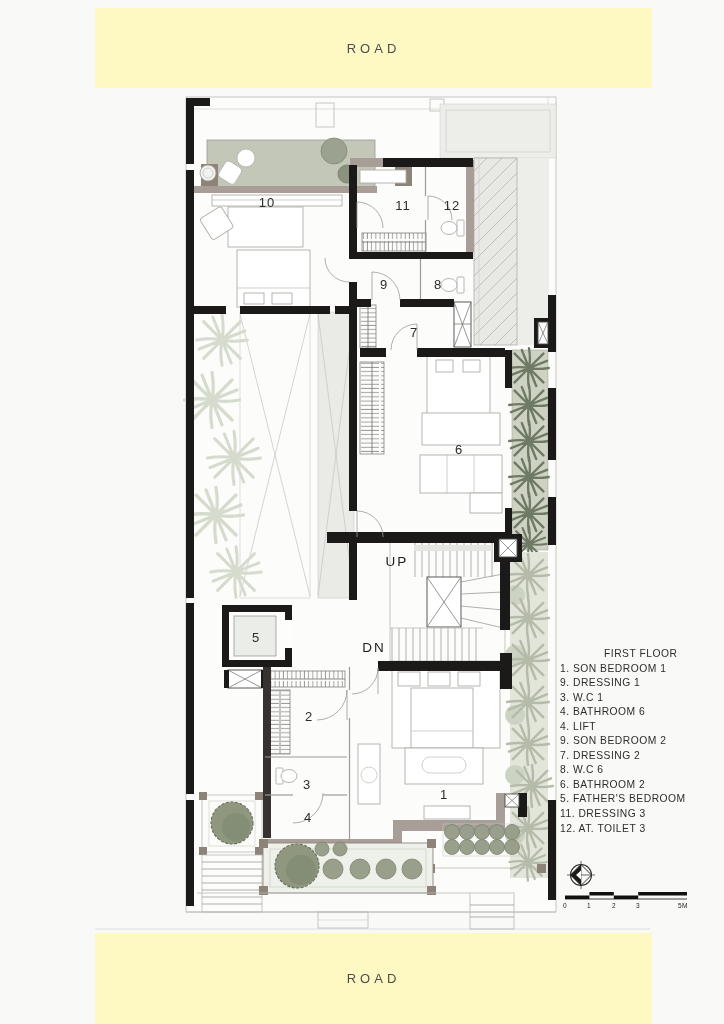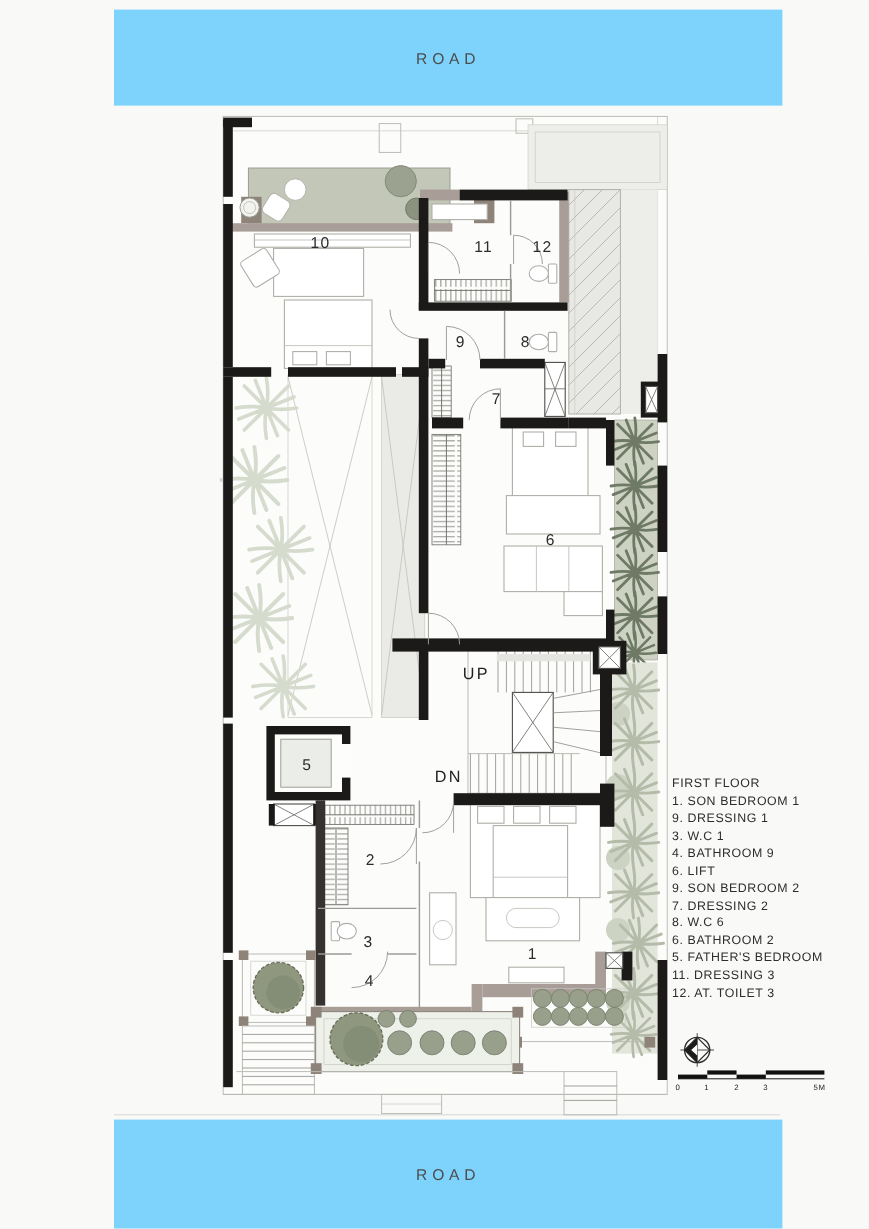--- a/index.html
+++ b/index.html
@@ -1,26 +1,26 @@
 <!DOCTYPE html>
 <html><head>
 <meta charset="utf-8">
 <style>
   html,body{margin:0;padding:0;background:#efefed;}
   .stage{position:relative;width:724px;height:1024px;background:#f9f9f7;overflow:hidden;
          font-family:"Liberation Sans", sans-serif;}
-  .road{position:absolute;left:95px;width:557px;background:#7dd3fc;
+  .road{position:absolute;left:95px;width:557px;background:#fef9c3;
         display:flex;align-items:center;justify-content:center;}
   .road-top{top:8px;height:80px;}
   .road-bottom{top:933px;height:91px;}
   .road-label{font-size:13px;letter-spacing:4px;color:#4c4c4c;}
   .plan-svg{position:absolute;left:0;top:0;}
   .legend{position:absolute;left:560px;top:647px;width:164px;color:#2d2d2d;
           font-size:10.3px;line-height:14.55px;letter-spacing:0.5px;white-space:nowrap;}
-  .legend .t{margin-bottom:0;}
+  .legend .t{margin-bottom:0;margin-left:44px;}
   
   text{font-family:"Liberation Sans", sans-serif;}
   .rnum{font-size:13px;fill:#2c2c2c;letter-spacing:1px;text-anchor:middle;}
   .stairt{font-size:13.5px;fill:#222;letter-spacing:2px;text-anchor:middle;}
   .tick{font-size:6.5px;fill:#222;text-anchor:middle;letter-spacing:0.5px;}
   .thin{stroke:#b9b9b4;stroke-width:0.8;fill:none;}
   .thin2{stroke:#c9c9c4;stroke-width:0.6;fill:none;}
   .furn{fill:#ffffff;stroke:#aeaea8;stroke-width:0.9;}
   .furn2{fill:none;stroke:#bcbcb6;stroke-width:0.7;}
   .wallb{fill:#1b1a18;}
@@ -443,22 +443,22 @@
       <text class="tick" x="638" y="908">3</text>
       <text class="tick" x="683" y="908">5M</text>
     </g>
   </svg>
 
   <div class="legend">
     <div class="t">FIRST FLOOR</div>
     <div>1. SON BEDROOM 1</div>
     <div>9. DRESSING 1</div>
     <div>3. W.C 1</div>
-    <div>4. BATHROOM 9</div>
-    <div>6. LIFT</div>
+    <div>4. BATHROOM 6</div>
+    <div>4. LIFT</div>
     <div>9. SON BEDROOM 2</div>
     <div>7. DRESSING 2</div>
     <div>8. W.C 6</div>
     <div>6. BATHROOM 2</div>
     <div>5. FATHER'S BEDROOM</div>
     <div>11. DRESSING 3</div>
     <div>12. AT. TOILET 3</div>
   </div>
 
   <div class="road road-bottom">

